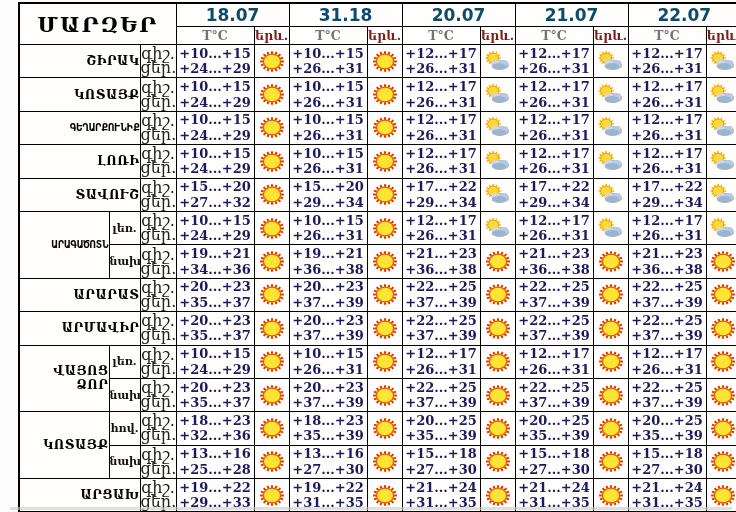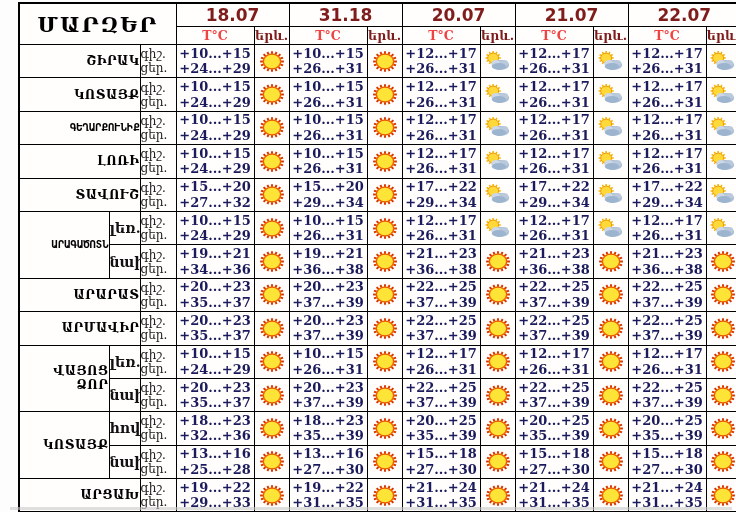--- a/index.html
+++ b/index.html
@@ -7,29 +7,29 @@
        font-family:"DejaVu Serif","DejaVu Sans",serif;}
   .page{position:relative;width:736px;height:512px;background:#fdfdfd;}
   table.wx{border-collapse:collapse;table-layout:fixed;
            position:absolute;left:6px;top:2px;width:724px;}
   table.wx th,table.wx td{border:1.6px solid #000;padding:0;overflow:hidden;
            background:#fffefc;}
   table.wx{border:2.5px solid #000;margin-left:12px;}
   
   th.corner{font-size:21px;font-weight:bold;letter-spacing:2px;color:#000;}
   th.date{font-family:"DejaVu Sans","Liberation Sans",sans-serif;
-          font-size:17px;font-weight:bold;color:#7f1d1d;height:22px;}
-  th.sub-t{font-size:12.5px;font-weight:bold;color:#ef4444;height:17px;}
+          font-size:17px;font-weight:bold;color:#0c4a6e;height:22px;}
+  th.sub-t{font-size:12.5px;font-weight:bold;color:#737373;height:17px;}
   th.sub-e{font-size:12.5px;font-weight:bold;color:#7f1d1d;height:17px;}
   
   td.region{font-size:12px;font-weight:bold;color:#000;text-align:right;
             letter-spacing:0.5px;}
   td.region.long{font-size:10.5px;letter-spacing:0;font-family:Liberation Mono, monospace;}
-  td.zone{font-size:14px;font-weight:bold;color:#111;text-align:center;}
-  td.dn{font-size:12px;color:#222;text-align:left;line-height:14px;}
+  td.zone{font-size:11px;font-weight:bold;color:#111;text-align:center;}
+  td.dn{font-size:16px;color:#222;text-align:center;line-height:14px;}
   td.temp{font-size:13px;font-weight:bold;color:#1a1a5c;text-align:center;
           line-height:15.5px;}
   td.icon{text-align:center;vertical-align:middle;}
   td.icon svg{display:block;margin:0 auto;}
   tr.datarow{height:33.4px;}
   .shadow{position:absolute;left:10px;top:507px;width:722px;height:3px;
           background:#c9c9c9;opacity:.6;}
 </style>
 </head>
 <body>

